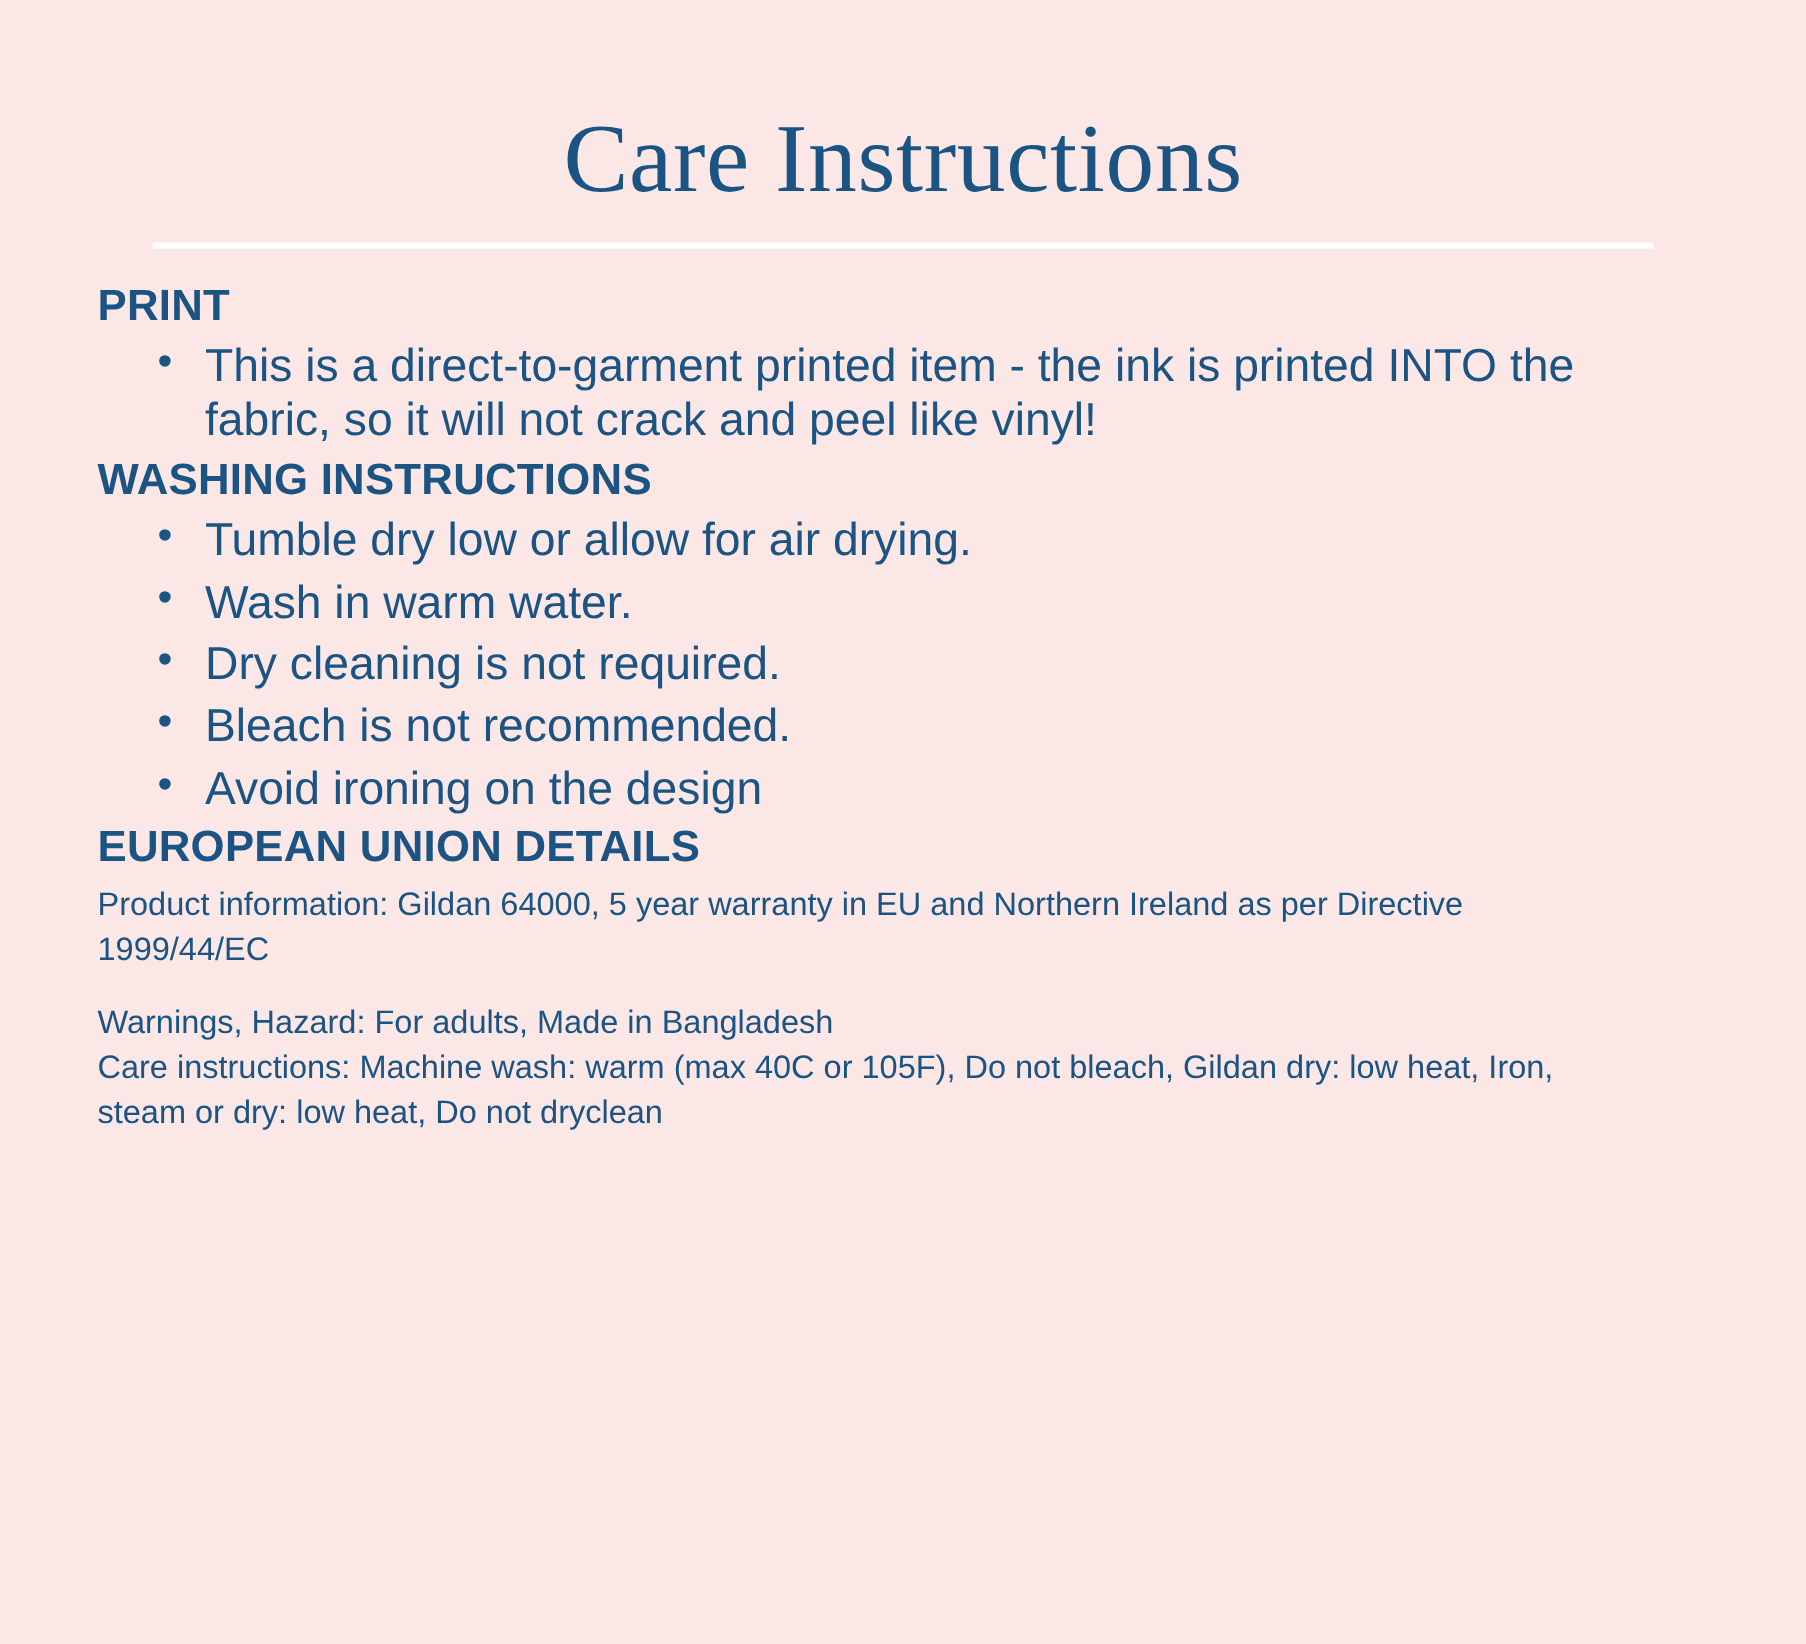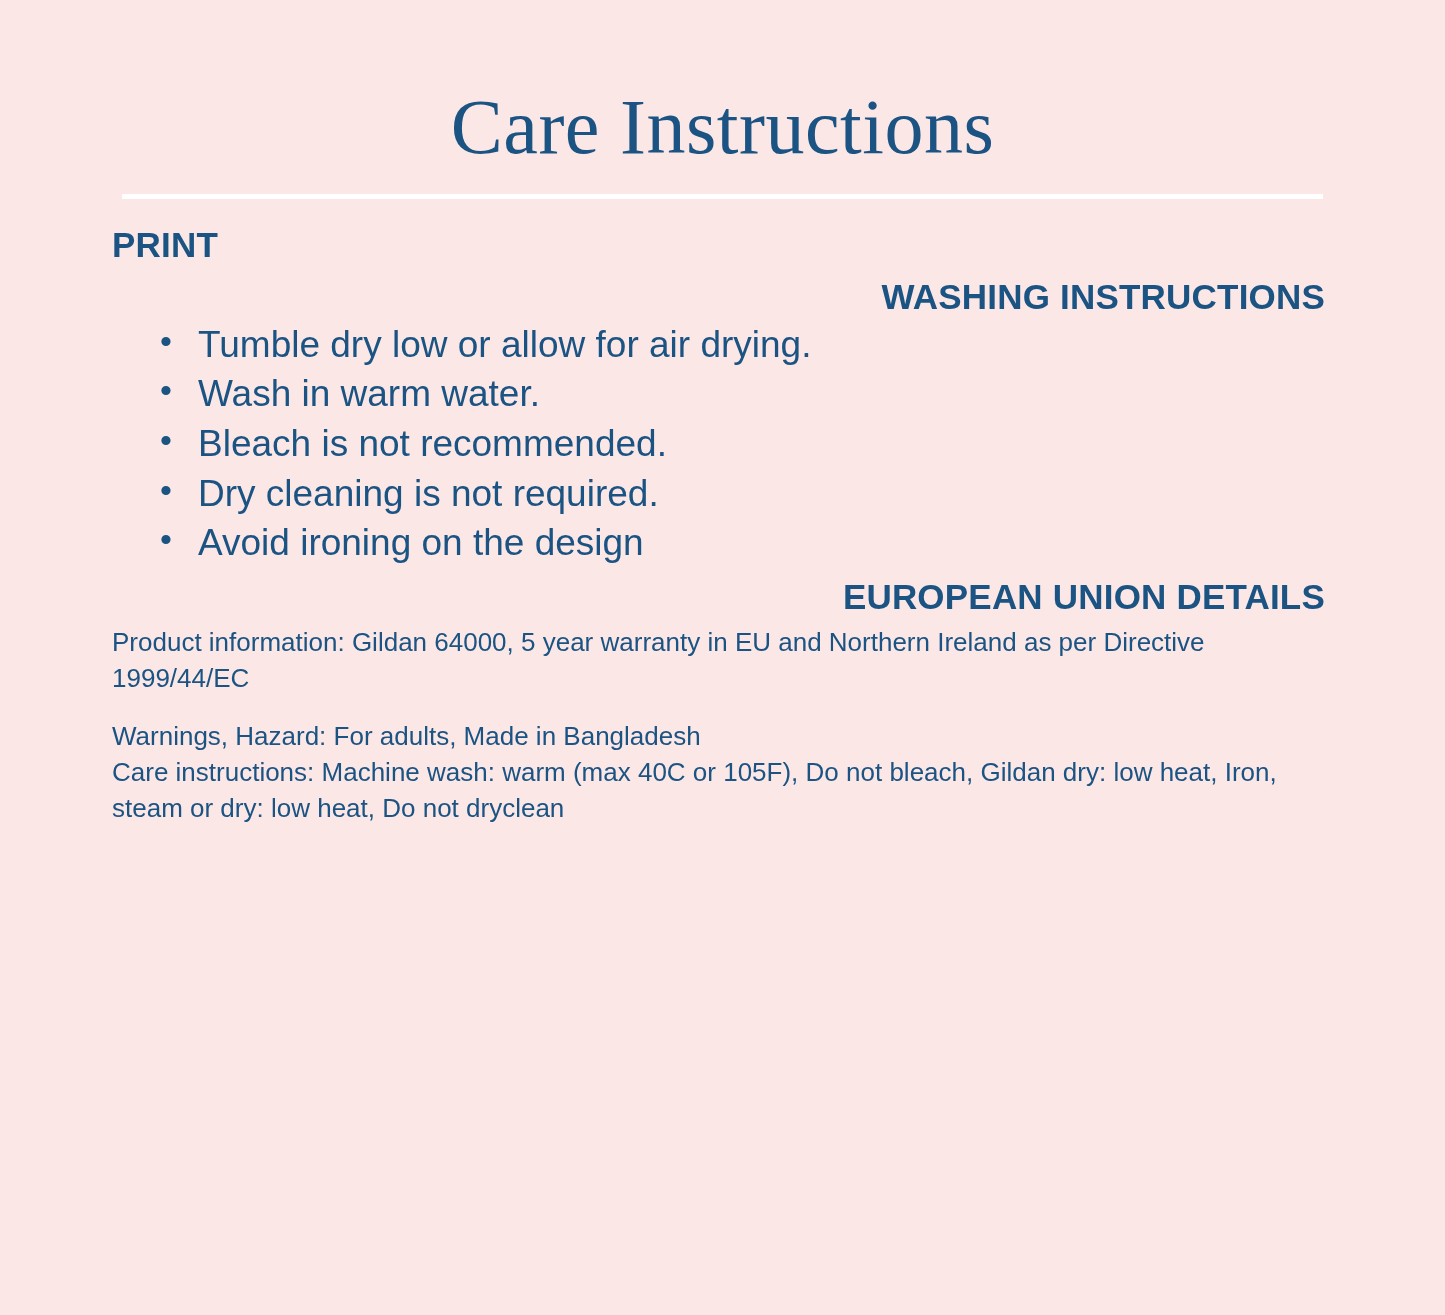--- a/index.html
+++ b/index.html
@@ -29,33 +29,32 @@
     letter-spacing: 0.5px;
     padding-top: 84px;
     line-height: 1.1;
   }
   .rule {
     height: 5px;
     background: #ffffff;
     margin: 24px 122px 0 122px;
   }
   .content {
-    padding: 26px 120px 0 112px;
+    padding: 26px 120px 0 78px;
     color: #1b5383;
   }
   h2.section {
     font-size: 35px;
     font-weight: bold;
     margin: 0 0 6px 0;
     letter-spacing: 0.2px;
     color: #1b5383;
   }
   h2.section.spaced {
-    margin-top: 12px;
-    text-align: right;
+    margin-top: 0;
   }
   ul.bullets {
     list-style: none;
     margin: 0 0 0 0;
     padding: 0 0 0 48px;
   }
   ul.bullets li {
     position: relative;
     font-size: 37px;
     line-height: 1.18;
@@ -94,27 +93,30 @@
 
 <div class="page">
 
   <div class="title">Care Instructions</div>
 
   <div class="rule"></div>
 
   <div class="content">
 
     <h2 class="section">PRINT</h2>
+    <ul class="bullets print-list">
+      <li>This is a direct-to-garment printed item - the ink is printed INTO the fabric, so it will not crack and peel like vinyl!</li>
+    </ul>
 
     <h2 class="section spaced">WASHING INSTRUCTIONS</h2>
     <ul class="bullets">
       <li>Tumble dry low or allow for air drying.</li>
       <li>Wash in warm water.</li>
+      <li>Dry cleaning is not required.</li>
       <li>Bleach is not recommended.</li>
-      <li>Dry cleaning is not required.</li>
       <li>Avoid ironing on the design</li>
     </ul>
 
     <h2 class="section spaced">EUROPEAN UNION DETAILS</h2>
     <div class="eu-block">
       <p class="eu-para">Product information: Gildan 64000, 5 year warranty in EU and Northern Ireland as per Directive 1999/44/EC</p>
       <p class="eu-para tight">Warnings, Hazard: For adults, Made in Bangladesh</p>
       <p class="eu-para">Care instructions: Machine wash: warm (max 40C or 105F), Do not bleach, Gildan dry: low heat, Iron, steam or dry: low heat, Do not dryclean</p>
     </div>
 

